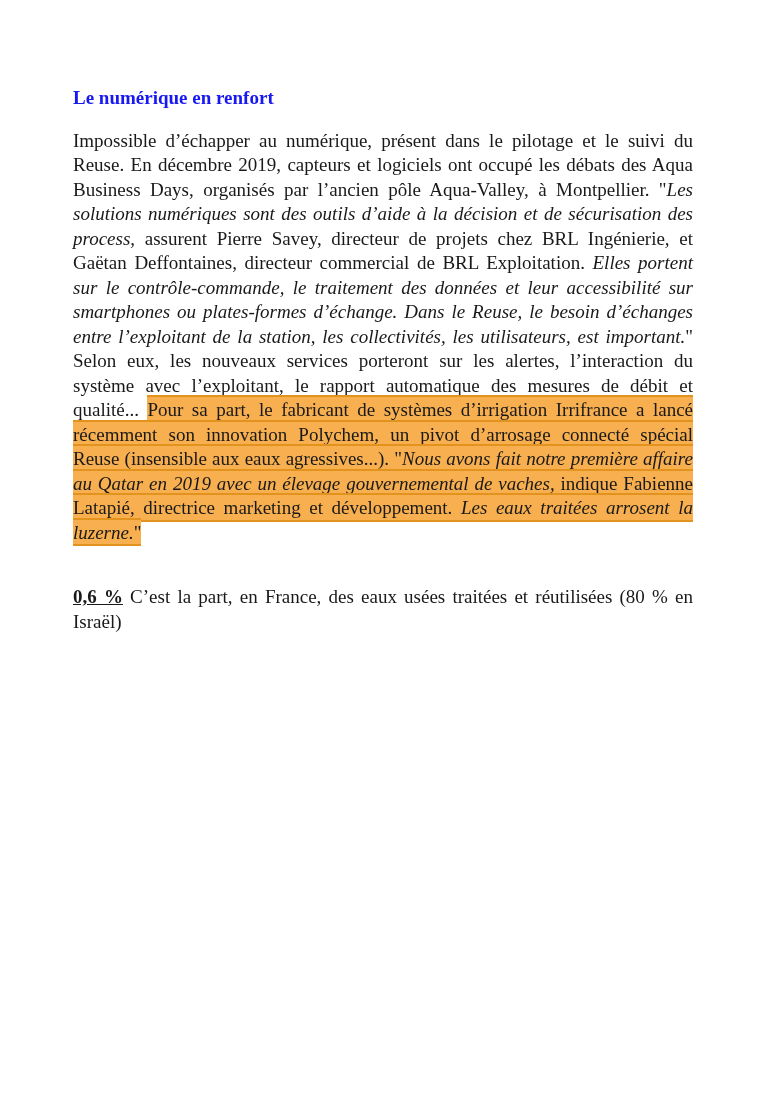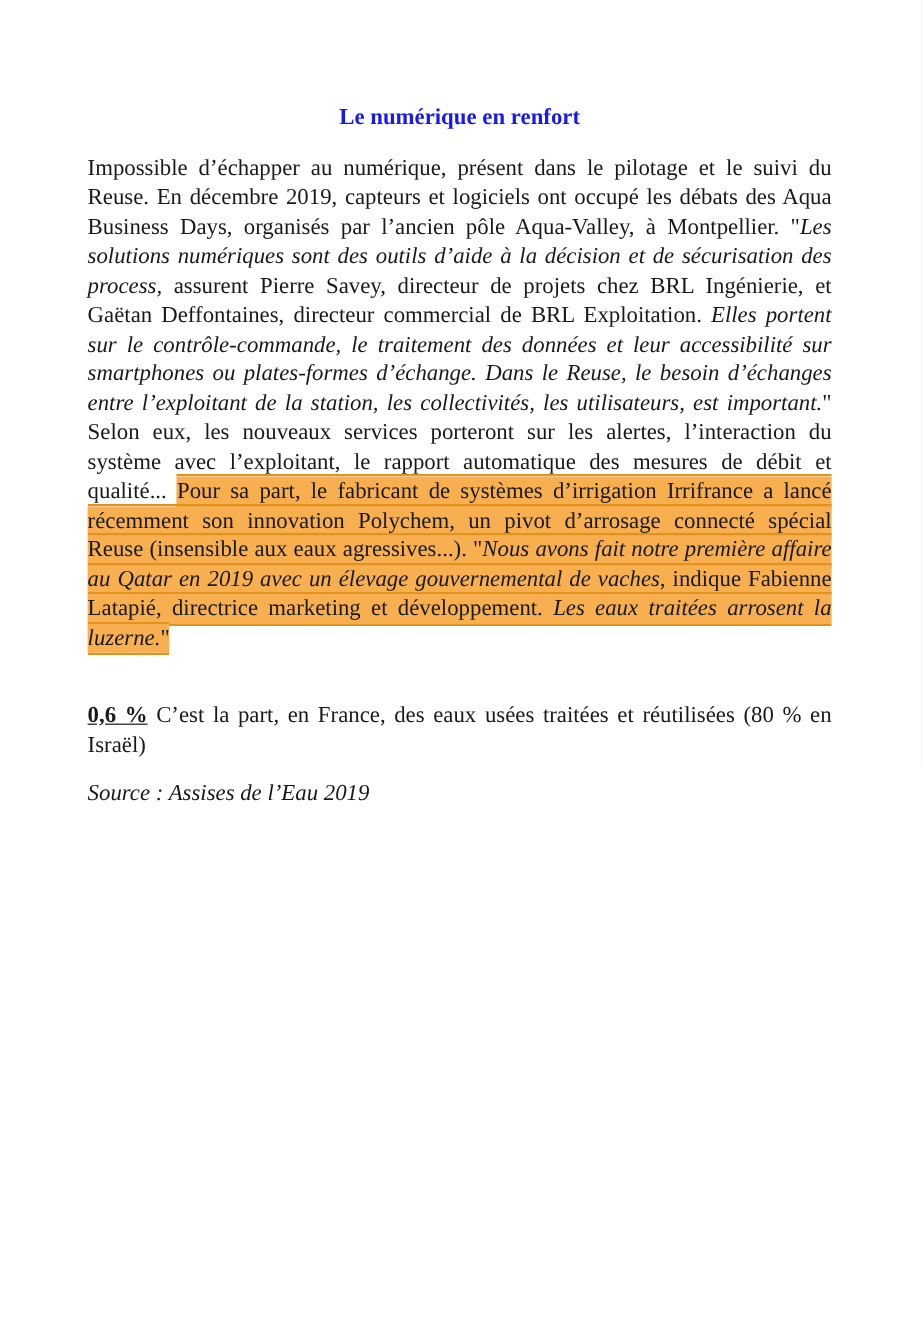--- a/index.html
+++ b/index.html
@@ -21,21 +21,21 @@
     font-size: 19px;
     line-height: 24.5px;
     text-align: justify;
   }
   .p-intro  { margin: 0 0 11px 0; }
   .section-heading {
     font-size: 19px;
     line-height: 24.5px;
     font-weight: bold;
     color: var(--heading-blue, #1818f2);
-    text-align: center;
+    text-align: left;
     margin: 0 0 18px 0;
   }
   .p-body   { margin: 0 0 40px 0; }
   .p-stat   { margin: 0 0 16px 0; }
   .p-source { margin: 0; text-align: left; font-style: italic; }
   em { font-style: italic; }
   .p-stat strong { font-weight: bold; text-decoration: underline; }
   .hl {
     background-color: var(--highlight-fill, #f7af4f);
     padding: 1.7px 0 1.8px 0;
@@ -49,16 +49,15 @@
 <div class="page">
   <div class="content">
 
 
     <h2 class="section-heading">Le numérique en renfort</h2>
 
     <p class="p-body"><span>Impossible d’échapper au numérique, présent dans le pilotage et le suivi du Reuse. En décembre 2019, capteurs et logiciels ont occupé les débats des Aqua Business Days, organisés par l’ancien pôle Aqua-Valley, à Montpellier. "</span><em>Les solutions numériques sont des outils d’aide à la décision et de sécurisation des process,</em><span> assurent Pierre Savey, directeur de projets chez BRL Ingénierie, et Gaëtan Deffontaines, directeur commercial de BRL Exploitation. </span><em>Elles portent sur le contrôle-commande, le traitement des données et leur accessibilité sur smartphones ou plates-formes d’échange. Dans le Reuse, le besoin d’échanges entre l’exploitant de la station, les collectivités, les utilisateurs, est important.</em><span>" Selon eux, les nouveaux services porteront sur les alertes, l’interaction du système avec l’exploitant, le rapport automatique des mesures de débit et qualité... </span><span class="hl"><span>Pour sa part, le fabricant de systèmes d’irrigation Irrifrance a lancé récemment son innovation Polychem, un pivot d’arrosage connecté spécial Reuse (insensible aux eaux agressives...). "</span><em>Nous avons fait notre première affaire au Qatar en 2019 avec un élevage gouvernemental de vaches,</em><span> indique Fabienne Latapié, directrice marketing et développement. </span><em>Les eaux traitées arrosent la luzerne.</em><span>"</span></span></p>
 
     <p class="p-stat"><strong>0,6&nbsp;%</strong><span> C’est la part, en France, des eaux usées traitées et réutilisées (80&nbsp;% en Israël)</span></p>
 
-    <p class="p-source">Source&nbsp;: Assises de l’Eau 2019</p>
 
   </div>
 </div>
 
 </body></html>

